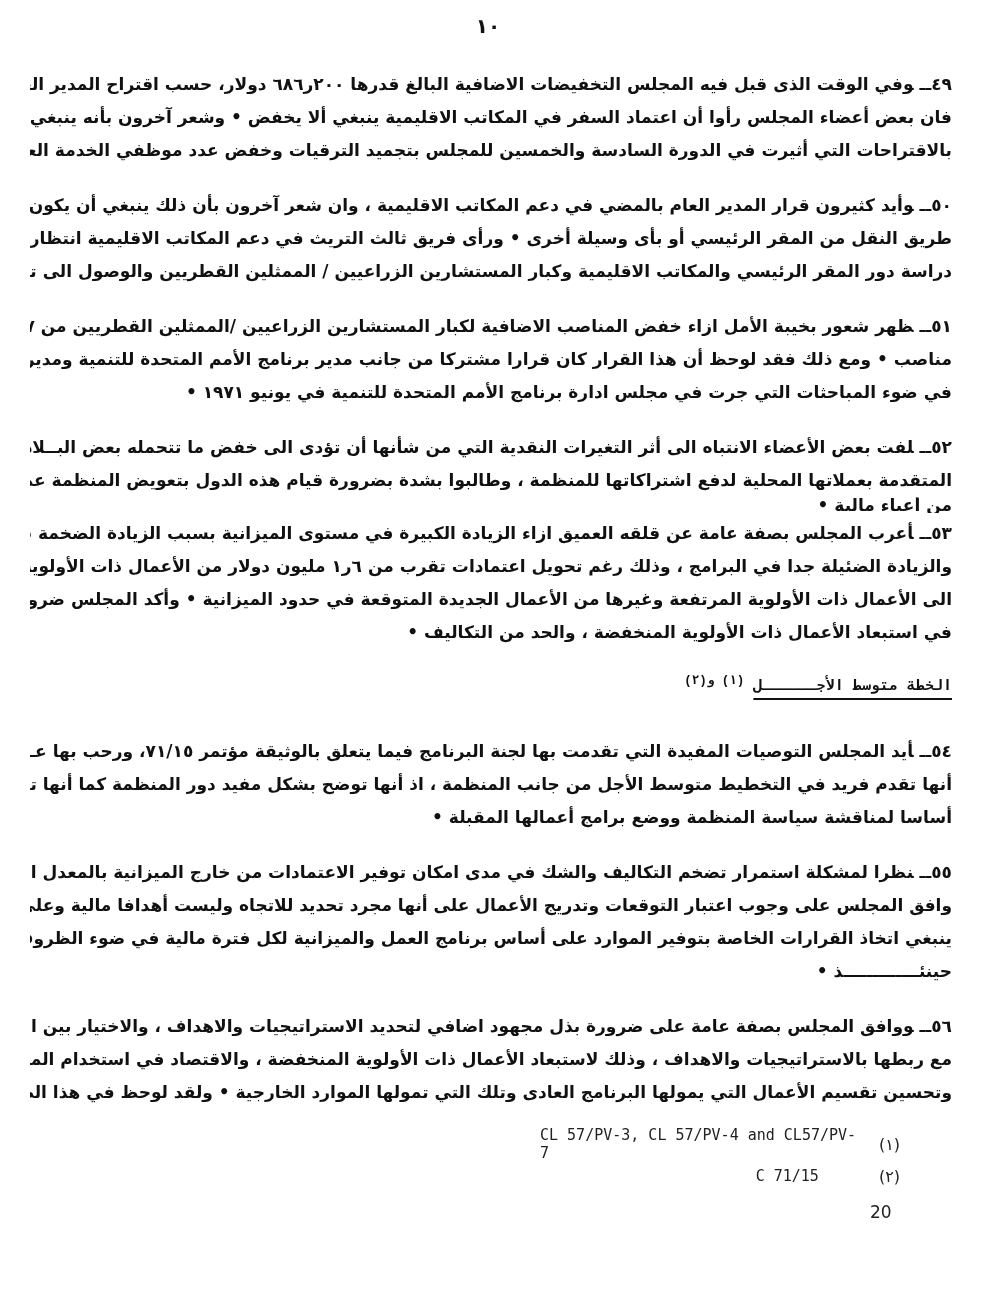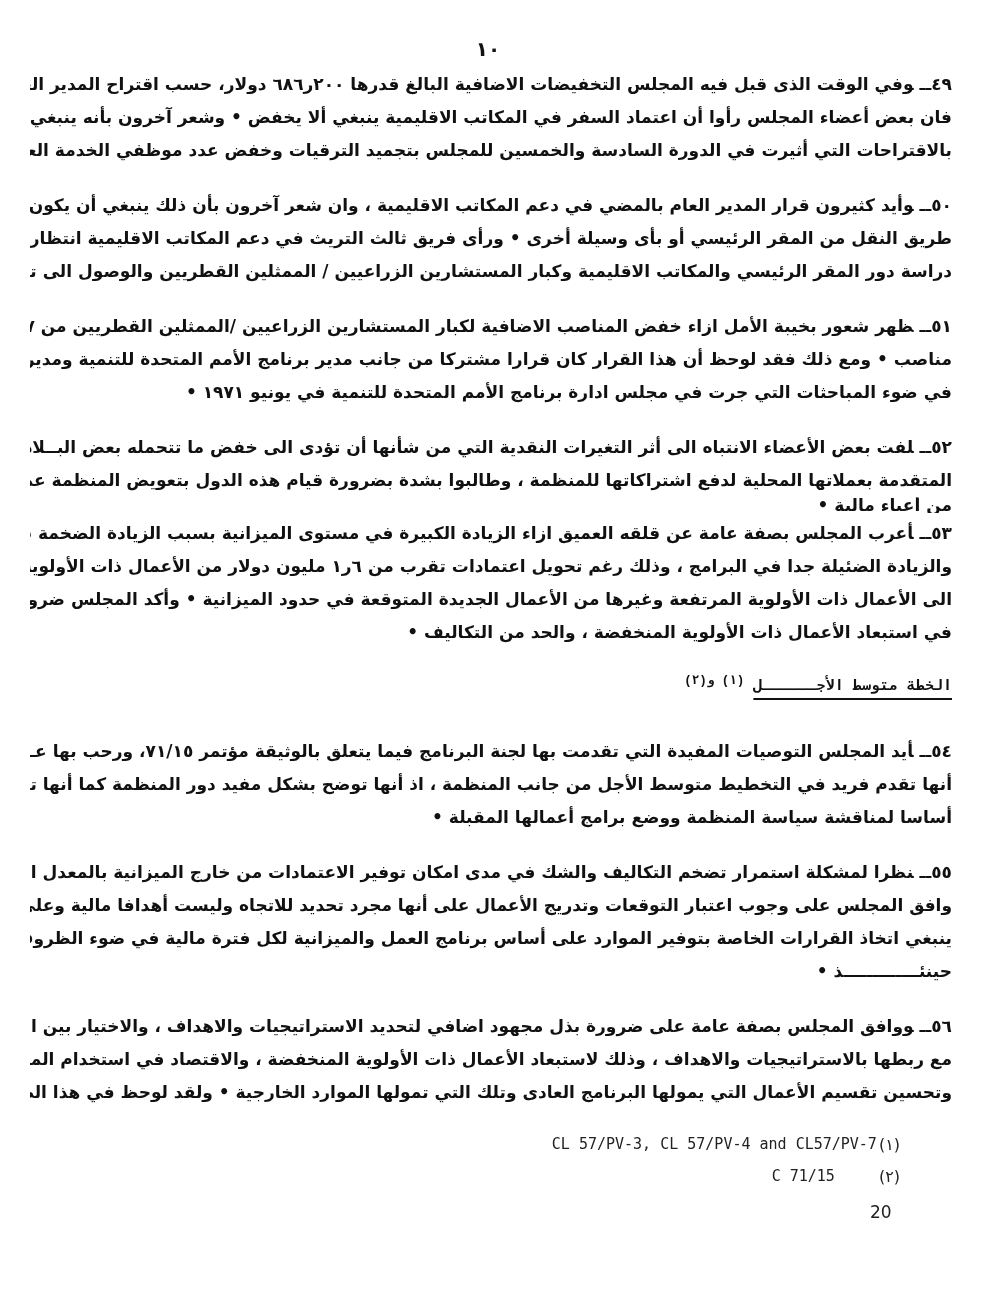--- a/index.html
+++ b/index.html
@@ -2,40 +2,40 @@
 <html><head>
 <meta charset="utf-8">
 <style>
   html, body { margin: 0; padding: 0; background: #ffffff; }
   body {
     width: 1000px; height: 1309px; position: relative; overflow: hidden;
     color: #111; font-family: "DejaVu Sans", sans-serif;
   }
   .page-number {
     position: absolute; top: 14px; left: 0; width: 976px; text-align: center;
-    font-size: 20px; font-weight: bold; margin-top: 23px;
+    font-size: 20px; font-weight: bold;
   }
   .body-text {
     position: absolute; left: 30px; width: 922px; top: 68px;
     direction: rtl; text-align: justify;
     font-size: 17px; line-height: 33px; font-weight: bold;
   }
   .para { margin: 0 0 22px 0; }
   .para .num { margin-left: 6px; }
   .line { display: block; text-align-last: justify; white-space: nowrap; overflow: hidden; }
   .line.last { text-align-last: right; }
   .heading {
     margin: -6px 0 32px 0; font-size: 15px; display: block; text-align: right; font-family: Liberation Mono, monospace;
   }
   .heading .h-text { text-decoration: underline; text-underline-offset: 8px; text-decoration-thickness: 2px; }
   .footnotes {
     position: absolute; left: 540px; top: 1128px; width: 360px;
     font-family: "DejaVu Sans Mono", monospace; font-size: 15px; color: #222;
   }
-  .fn { display: flex; justify-content: flex-end; gap: 0; height: 32px; align-items: center; }
+  .fn { display: flex; justify-content: flex-end; gap: 16px; height: 32px; align-items: center; }
   .fn .fn-mark { font-family: "DejaVu Sans", sans-serif; font-size: 16px; margin-left: 2px; }
   .fn2 .fn-text { margin-right: 42px; }
   .doc-code {
     position: absolute; left: 870px; top: 1202px; font-size: 17px; color: #222;
     font-family: "DejaVu Sans", sans-serif;
   }
 </style>
 </head>
 <body>
 

